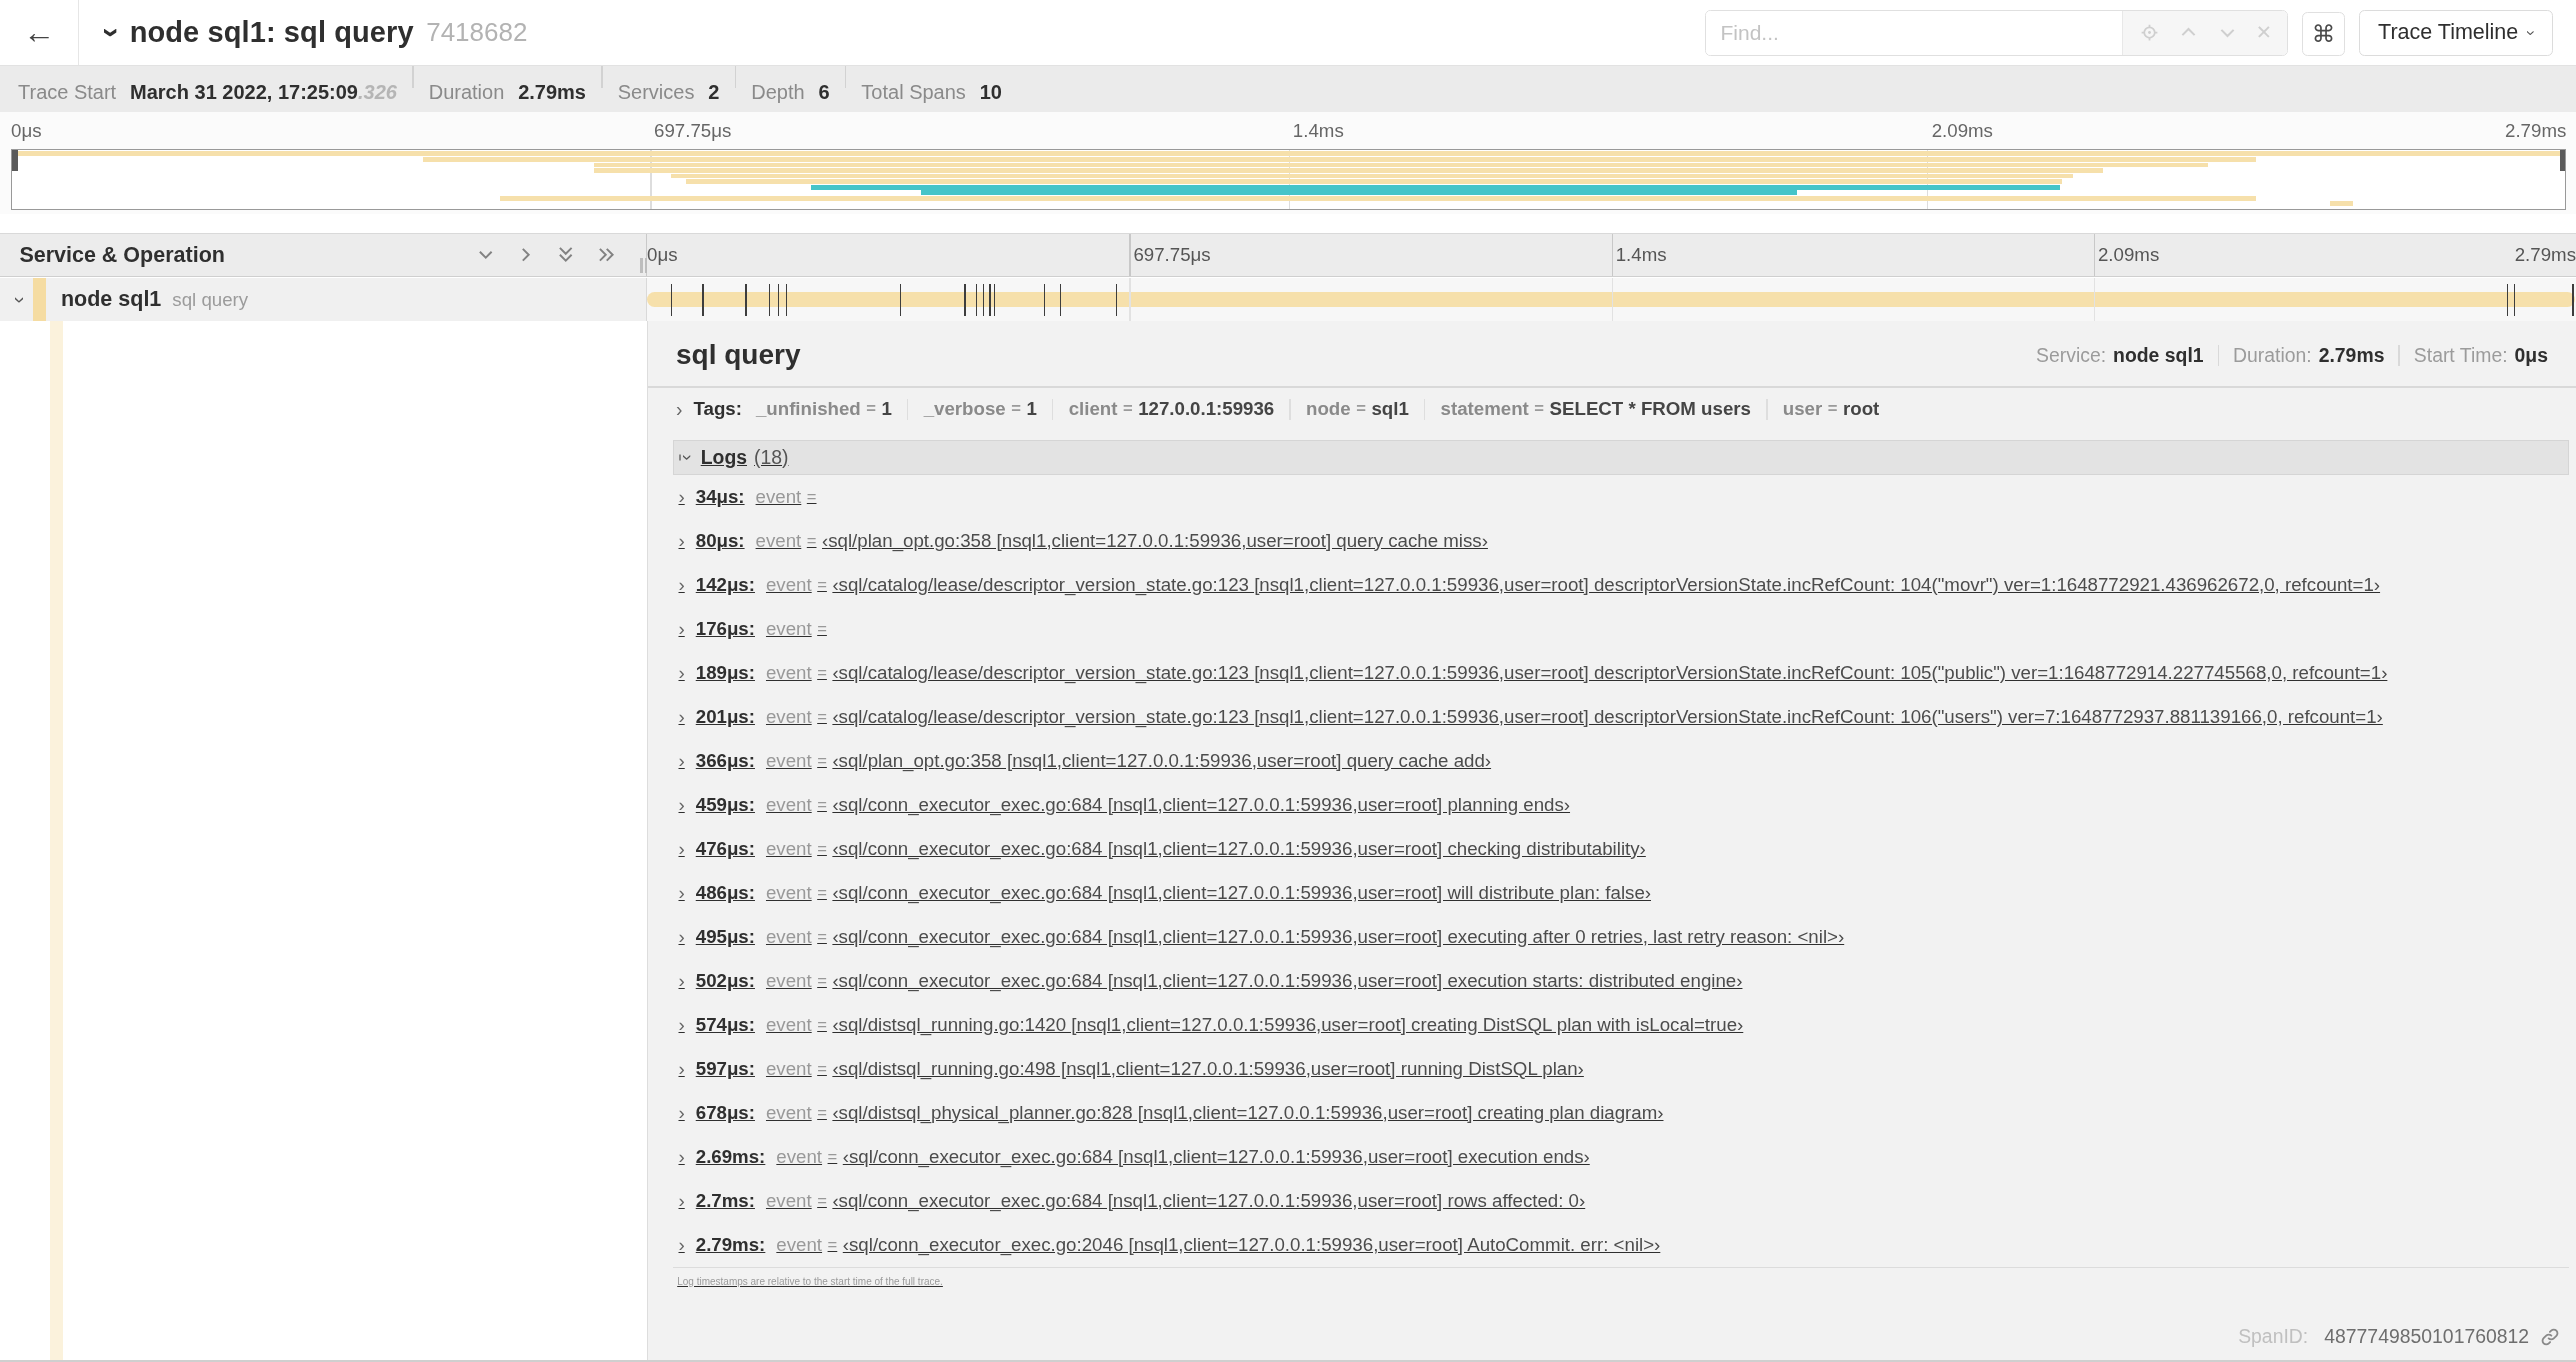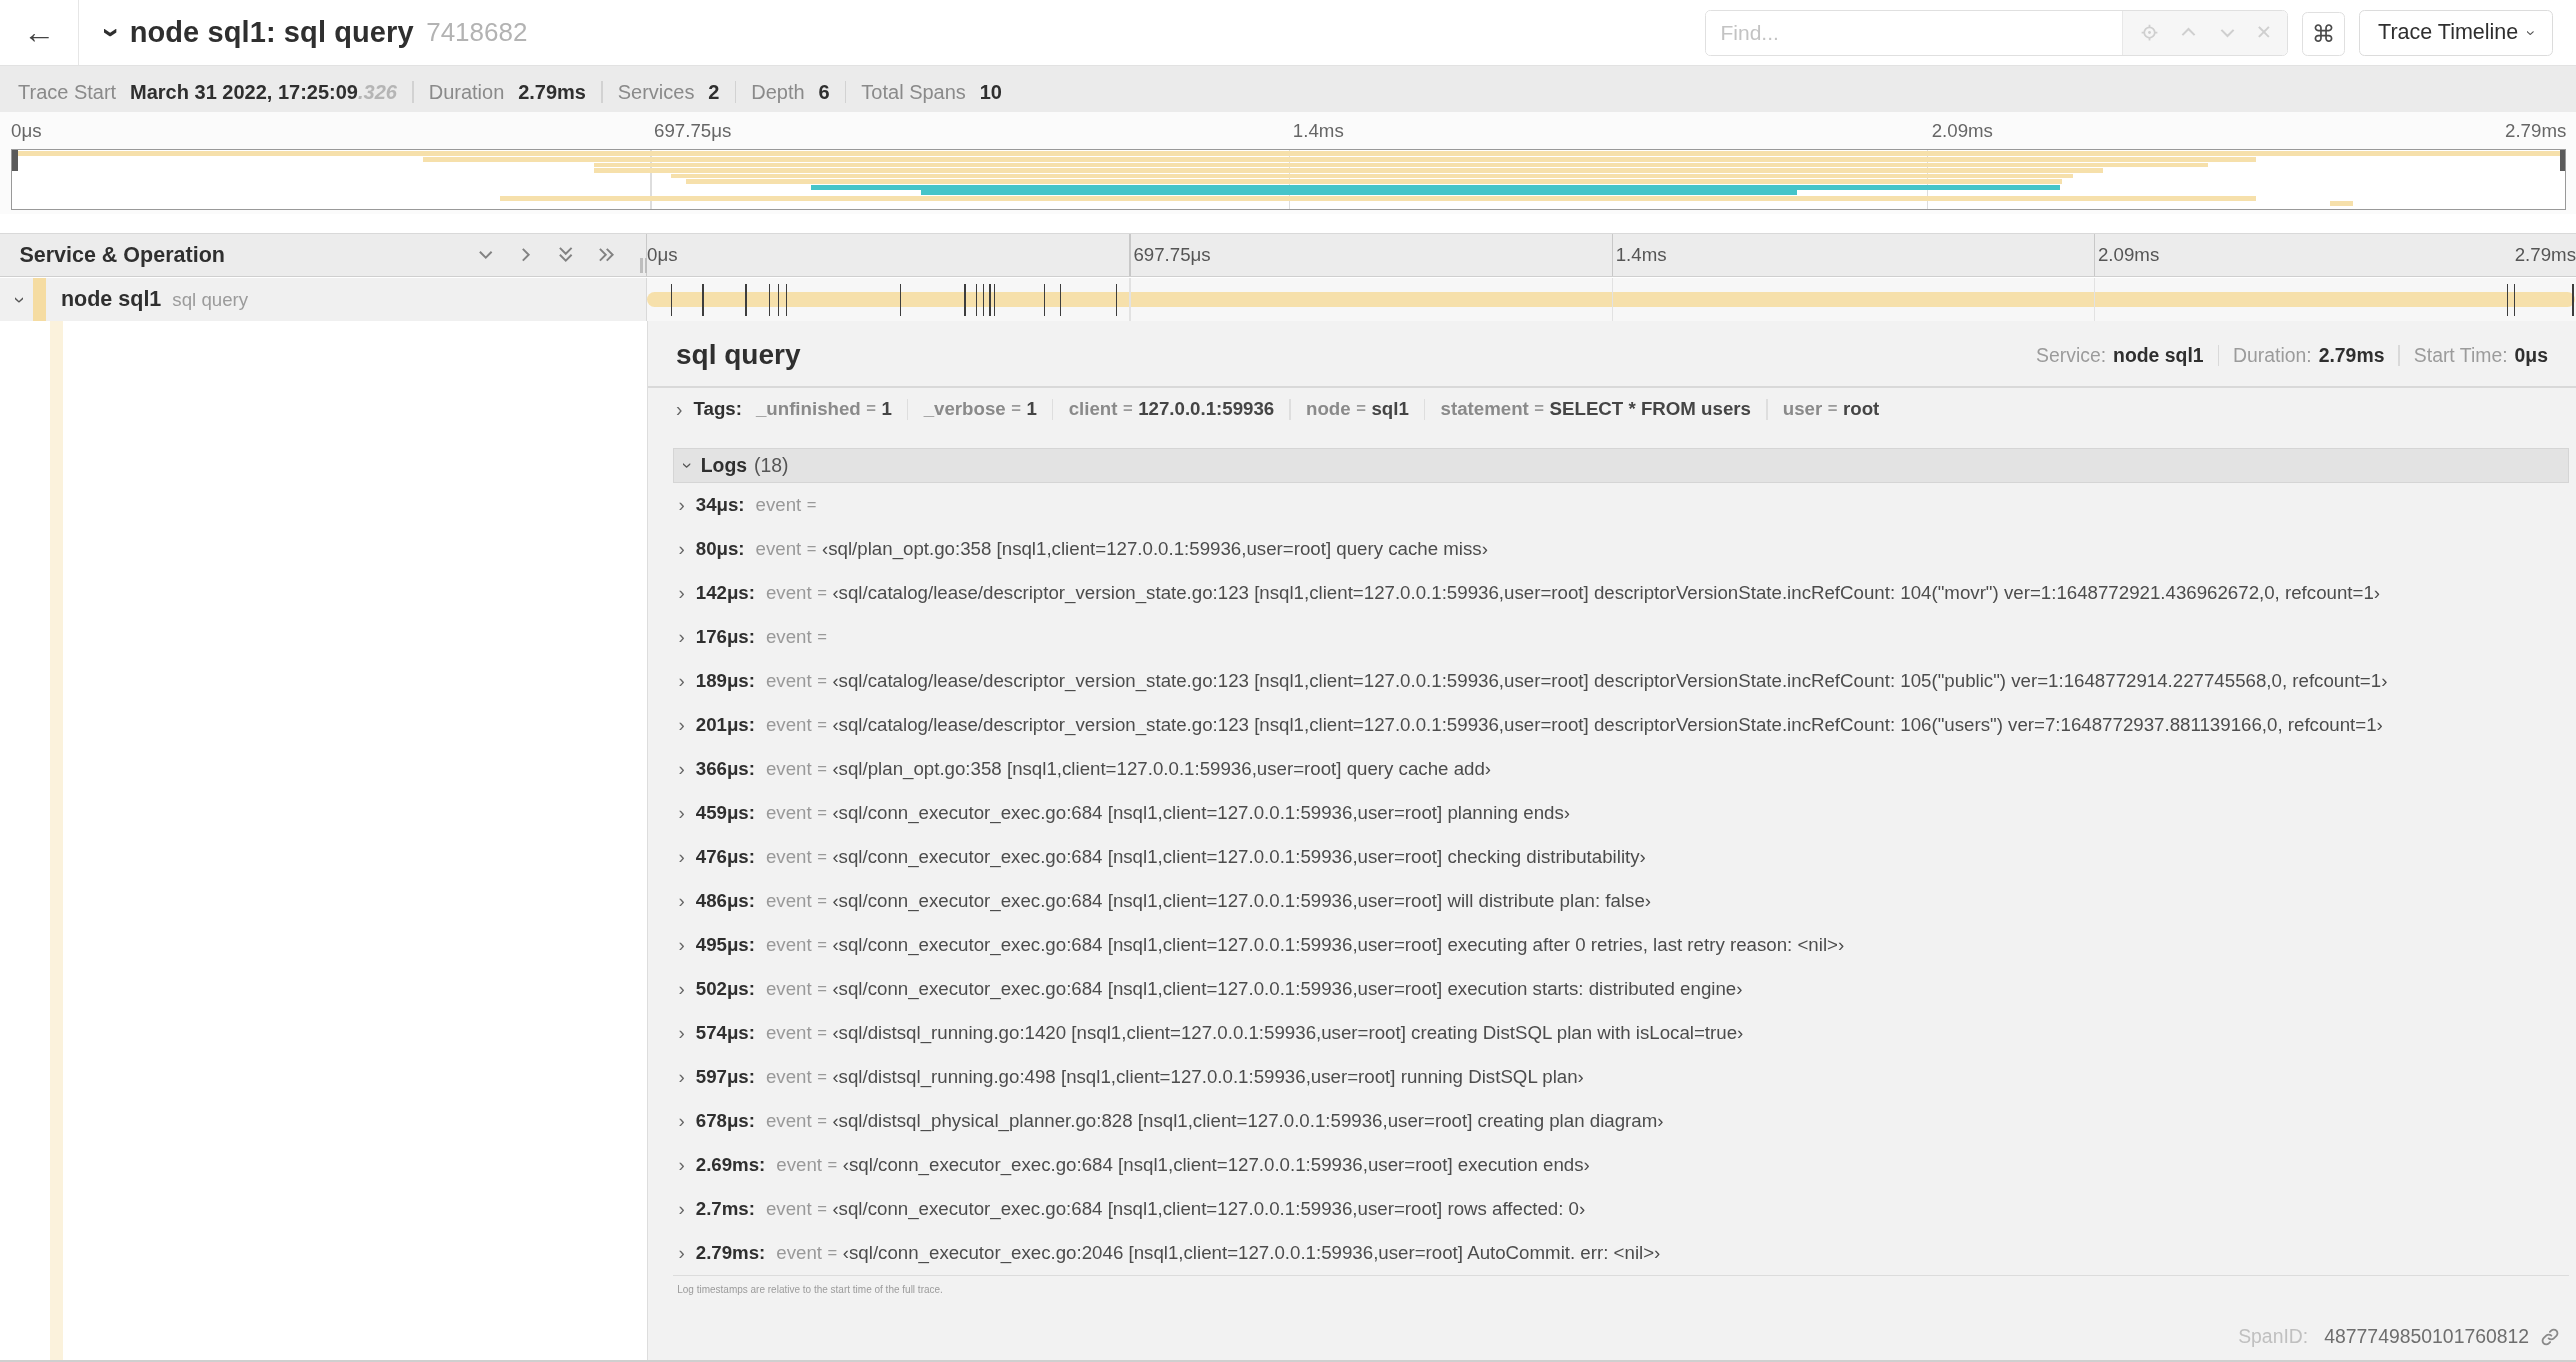--- a/index.html
+++ b/index.html
@@ -20,21 +20,21 @@
   #find-suffix{display:flex;align-items:center;gap:18px;background:#f6f6f6;border-left:1.4px solid #e8e8e8;padding:0 15.2px;}
   #find-suffix svg{display:block;}
   .xglyph{font-size:19.4px;color:#cfcfcf;}
   .sqbtn{height:44px;min-width:43px;border:1.4px solid #e0e0e0;border-radius:5.5px;background:#fff;
          display:flex;align-items:center;justify-content:center;font-size:23.5px;color:#4a4a4a;cursor:pointer;}
   #view-btn{height:46px;border:1.4px solid #dcdcdc;border-radius:5.5px;background:#fff;display:flex;align-items:center;
             gap:9.7px;padding:0 18px;font-size:21.5px;font-weight:500;color:#2f2f2f;cursor:pointer;}
   #view-btn .vchev{display:inline-block;font-size:16.6px;color:#555;transform:rotate(90deg);font-weight:400;}
   
   #infobar{position:absolute;left:0;top:66px;width:2576px;height:53px;background:#ebebeb;border-bottom:1.4px solid #d8d8d8;
-           display:flex;align-items:center;padding-left:18px;box-sizing:border-box;font-size:20px;}
+           display:flex;padding-left:18px;box-sizing:border-box;font-size:20px;}
   .sum-item{display:flex;align-items:center;}
   .sum-label{color:#8a8a8a;margin-right:8.3px;}
   .sum-value{font-weight:700;color:#2f2f2f;}
   .sum-suffix{font-weight:700;color:#b5b5b5;font-style:italic;}
   .sum-div{width:1.4px;height:22px;background:#d2d2d2;margin:0 15.2px;}
   
   #minimap{position:absolute;left:0;top:112px;width:2576px;height:102px;background:#fbfbfb;}
   #mm-labels{position:absolute;left:11px;right:9.7px;top:4.2px;height:30.5px;font-size:18.7px;color:#666;}
   #mm-labels .tick{position:absolute;top:4.2px;white-space:nowrap;}
   #mm-canvas{position:absolute;left:11px;right:9.7px;top:37px;height:61px;background:#fff;border:1.4px solid #999;box-sizing:border-box;}
@@ -79,21 +79,21 @@
   
   #tags-row{display:flex;align-items:center;height:43px;padding-left:28px;font-size:18.7px;cursor:pointer;}
   #tags-row .rowchev{font-size:19.4px;color:#666;margin-right:11px;}
   #tags-label{font-weight:700;margin-right:14px;}
   .tag-item{display:flex;align-items:center;}
   .tag-key{color:#8a8a8a;}
   .tag-eq{color:#9b9b9b;margin:0 5.5px;font-size:16.6px;}
   .tag-val{color:#454545;}
   .tag-div{width:1.4px;height:21px;background:#dedede;margin:0 15.2px;}
   
-  #logs-box{margin:17px 7px 0 25px;}
+  #logs-box{margin:9px 7px 0 25px;text-decoration:underline;}
   #logs-head{height:33px;background:#e3e3e3;border:0.7px solid #d5d5d5;display:flex;align-items:center;
              padding-left:9.7px;font-size:19.4px;cursor:pointer;}
   #logs-head .dchev{display:inline-block;font-size:18px;color:#555;transform:rotate(90deg);margin-right:11px;}
   #logs-title{font-weight:700;margin-right:7px;}
   #logs-count{color:#555;}
   #log-rows{}
   .log-row{height:44px;display:flex;align-items:center;padding-left:5.5px;font-size:18.7px;cursor:pointer;white-space:nowrap;overflow:hidden;}
   .log-row .rowchev{font-size:18.7px;color:#666;margin-right:11px;flex:none;}
   .log-time{font-weight:700;color:#2f2f2f;margin-right:11px;flex:none;}
   .log-key{color:#999;margin-right:5.5px;flex:none;}

